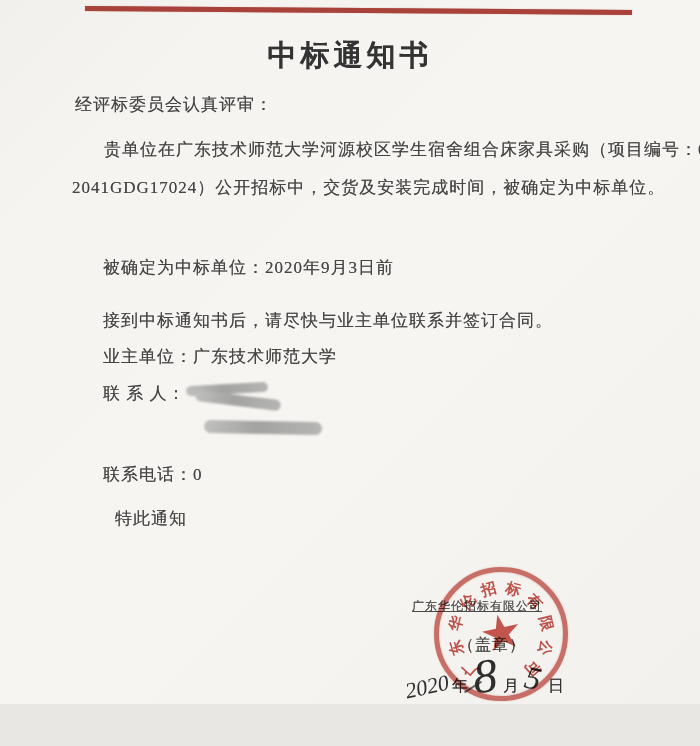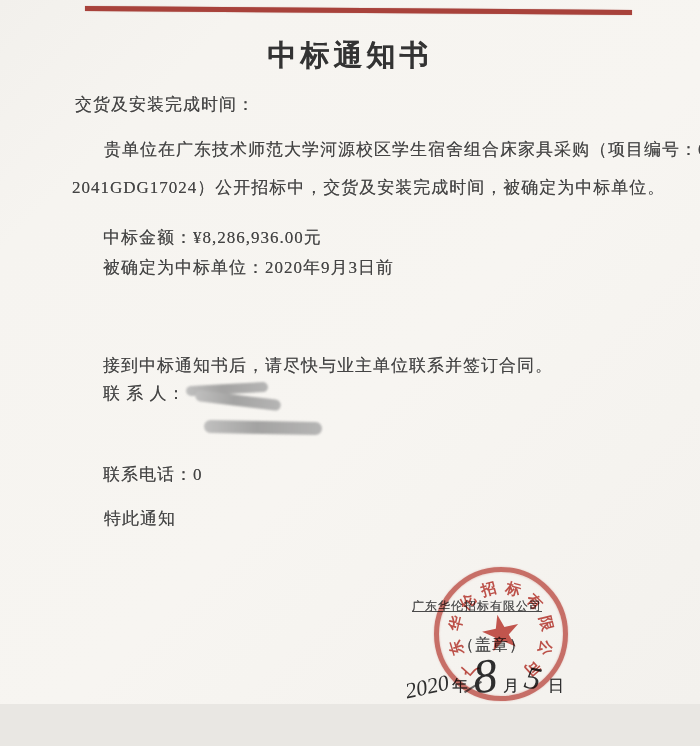--- a/index.html
+++ b/index.html
@@ -31,26 +31,26 @@
   }
   .line{
     position:absolute;white-space:nowrap;
     font-size:17px;letter-spacing:1px;color:#444;
   }
   .recipient{left:75px;top:93px;}
   .p1l1{left:104px;top:138px;}
   .p1l2{left:72px;top:176px;}
   .amount{left:103px;top:226px;}
   .delivery{left:103px;top:256px;}
-  .contact-instruction{left:103px;top:309px;margin-top:45px;}
+  .contact-instruction{left:103px;top:309px;}
   .owner{left:103px;top:345px;}
   .person{left:103px;top:382px;}
   .phone{left:103px;top:418px;margin-top:45px;}
   .deposit{left:101px;top:456px;}
-  .closing{left:104px;top:507px;}
+  .closing{left:115px;top:507px;}
 
   
   .redact{position:absolute;filter:blur(1.3px);opacity:.8;}
   .redact .b{position:absolute;background:linear-gradient(90deg,#b3b3b3,#8f8f8f 45%,#a6a6a6);border-radius:6px;}
   .redact-person{left:183px;top:381px;width:100px;height:32px;}
   .redact-person .b1{left:3px;top:3px;width:82px;height:10px;transform:rotate(-3deg);}
   .redact-person .b2{left:12px;top:14px;width:86px;height:11px;transform:rotate(7deg);border-radius:8px;}
   .redact-phone{left:204px;top:419px;width:124px;height:20px;}
   .redact-phone .b1{left:0;top:2px;width:118px;height:13px;transform:rotate(1.2deg);border-radius:8px;}
 
@@ -99,29 +99,29 @@
 </style>
 </head>
 <body>
 
 <div class="page">
 
   <div class="rule"></div>
 
   <h1 class="title soft">中标通知书</h1>
 
-  <div class="line recipient soft">交货及安装完成时间：</div>
+  <div class="line recipient soft">经评标委员会认真评审：</div>
 
   <div class="line p1l1 soft">贵单位在广东技术师范大学河源校区学生宿舍组合床家具采购（项目编号：0809-</div>
   <div class="line p1l2 soft">2041GDG17024）公开招标中，交货及安装完成时间，被确定为中标单位。</div>
 
-  <div class="line amount soft">中标金额：¥8,286,936.00元</div>
   <div class="line delivery soft">被确定为中标单位：2020年9月3日前</div>
 
   <div class="line contact-instruction soft">接到中标通知书后，请尽快与业主单位联系并签订合同。</div>
+  <div class="line owner soft">业主单位：广东技术师范大学</div>
 
   <div class="line person soft">
     <span>联 系 人：</span>
   </div>
   <div class="redact redact-person">
     <div class="b b1"></div>
     <div class="b b2"></div>
   </div>
 
   <div class="line phone soft">

